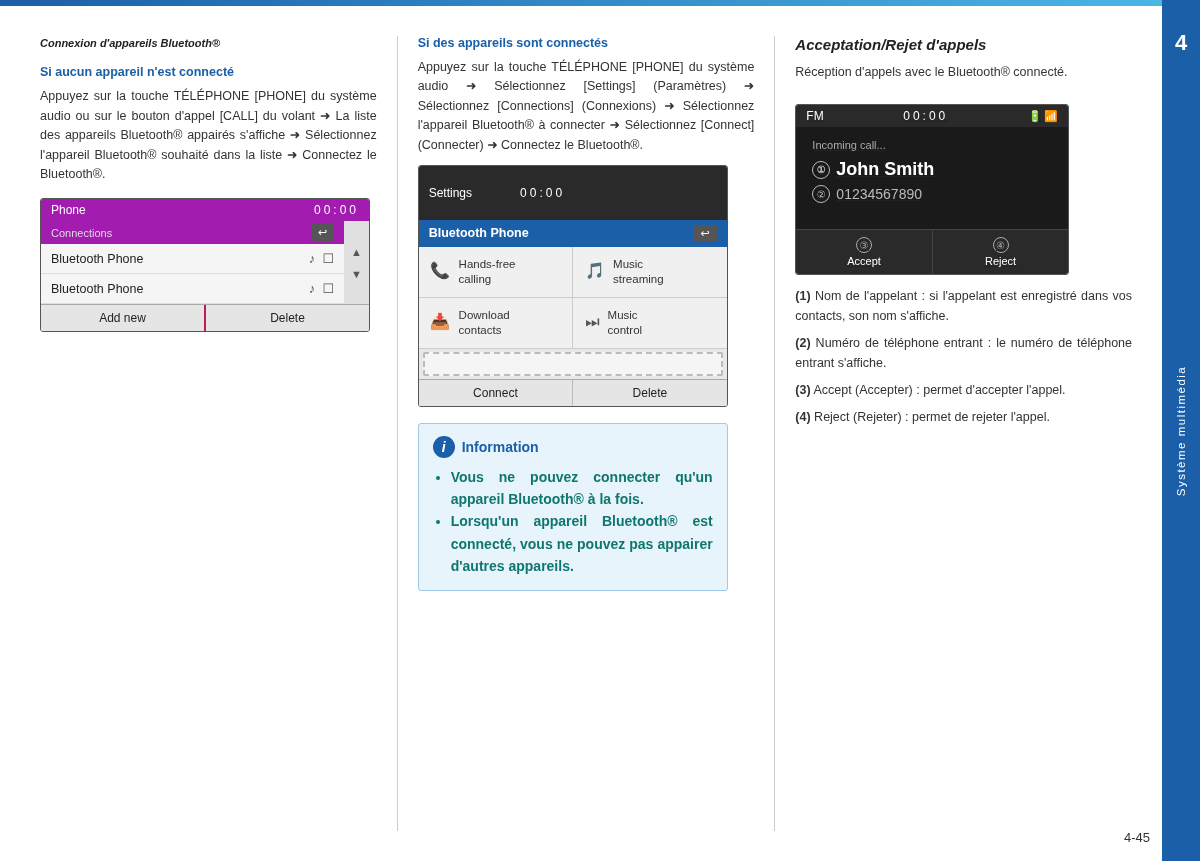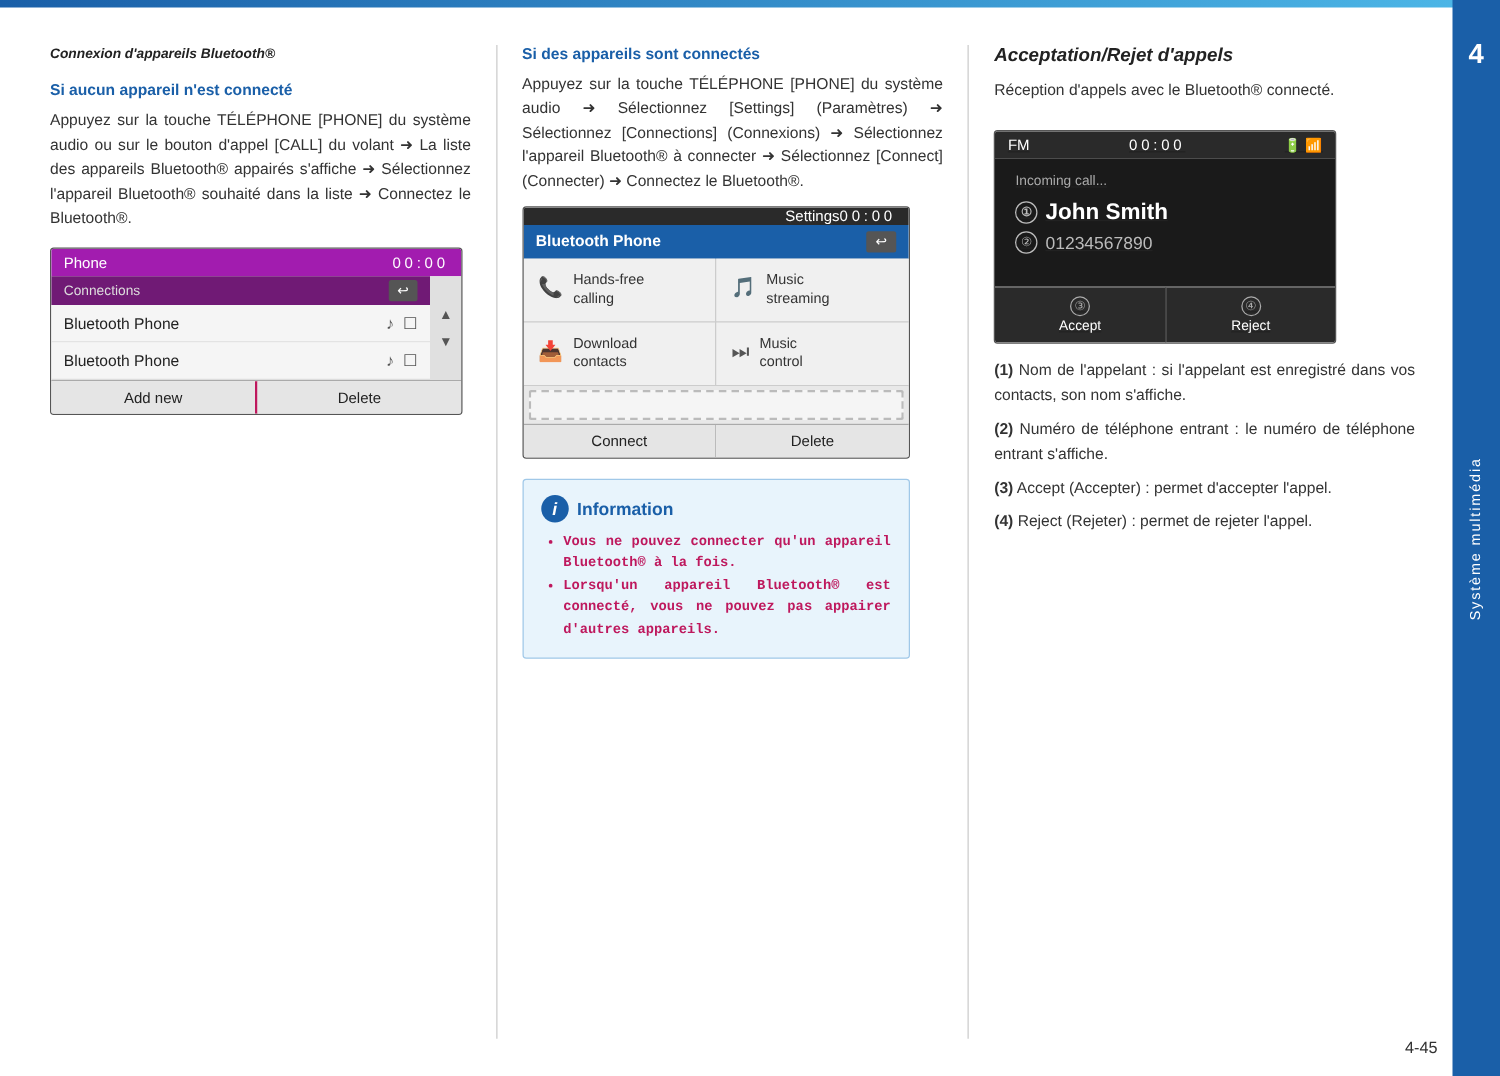--- a/index.html
+++ b/index.html
@@ -102,21 +102,21 @@
     .phone-header {
       background: #a21caf;
       color: #fff;
       display: flex;
       justify-content: space-between;
       align-items: center;
       padding: 4px 10px;
       font-size: 12px;
     }
     .phone-subheader {
-      background: #701a75;
+      background: #a21caf;
       color: #ddd;
       display: flex;
       justify-content: space-between;
       align-items: center;
       padding: 3px 10px;
       font-size: 11px;
     }
     .back-btn {
       background: #555;
       color: #fff;
@@ -170,24 +170,25 @@
       border: 1.5px solid #555;
       border-radius: 3px;
       margin-top: 10px;
       overflow: hidden;
       width: 310px;
     }
     .settings-header {
       background: #2a2a2a;
       color: #fff;
       display: flex;
-      justify-content: flex-end;
-      align-items: center;
-      padding: 0 10px;
+      justify-content: flex-start;
+      align-items: center;
+      padding: 20px 10px;
       font-size: 12px;
+      gap: 48px;
     }
     .settings-subheader {
       background: #1a5fa8;
       color: #fff;
       display: flex;
       justify-content: space-between;
       align-items: center;
       padding: 5px 10px;
       font-size: 12.5px;
       font-weight: bold;
@@ -354,25 +355,24 @@
       background: #1a5fa8;
       color: #fff;
       font-style: italic;
       font-weight: bold;
       font-size: 14px;
       flex-shrink: 0;
     }
     .info-list {
       list-style: disc;
       padding-left: 18px;
-      font-size: 11px;
-      color: #be185d;
+      font-size: 14px;
+      color: #0f766e;
       line-height: 1.6;
       text-align: justify;
-      font-family: Liberation Mono, monospace;
     }
     .info-list li {
       font-weight: bold;
     }
 
     
     .numbered-notes {
       margin-top: 12px;
     }
     .note-item {

